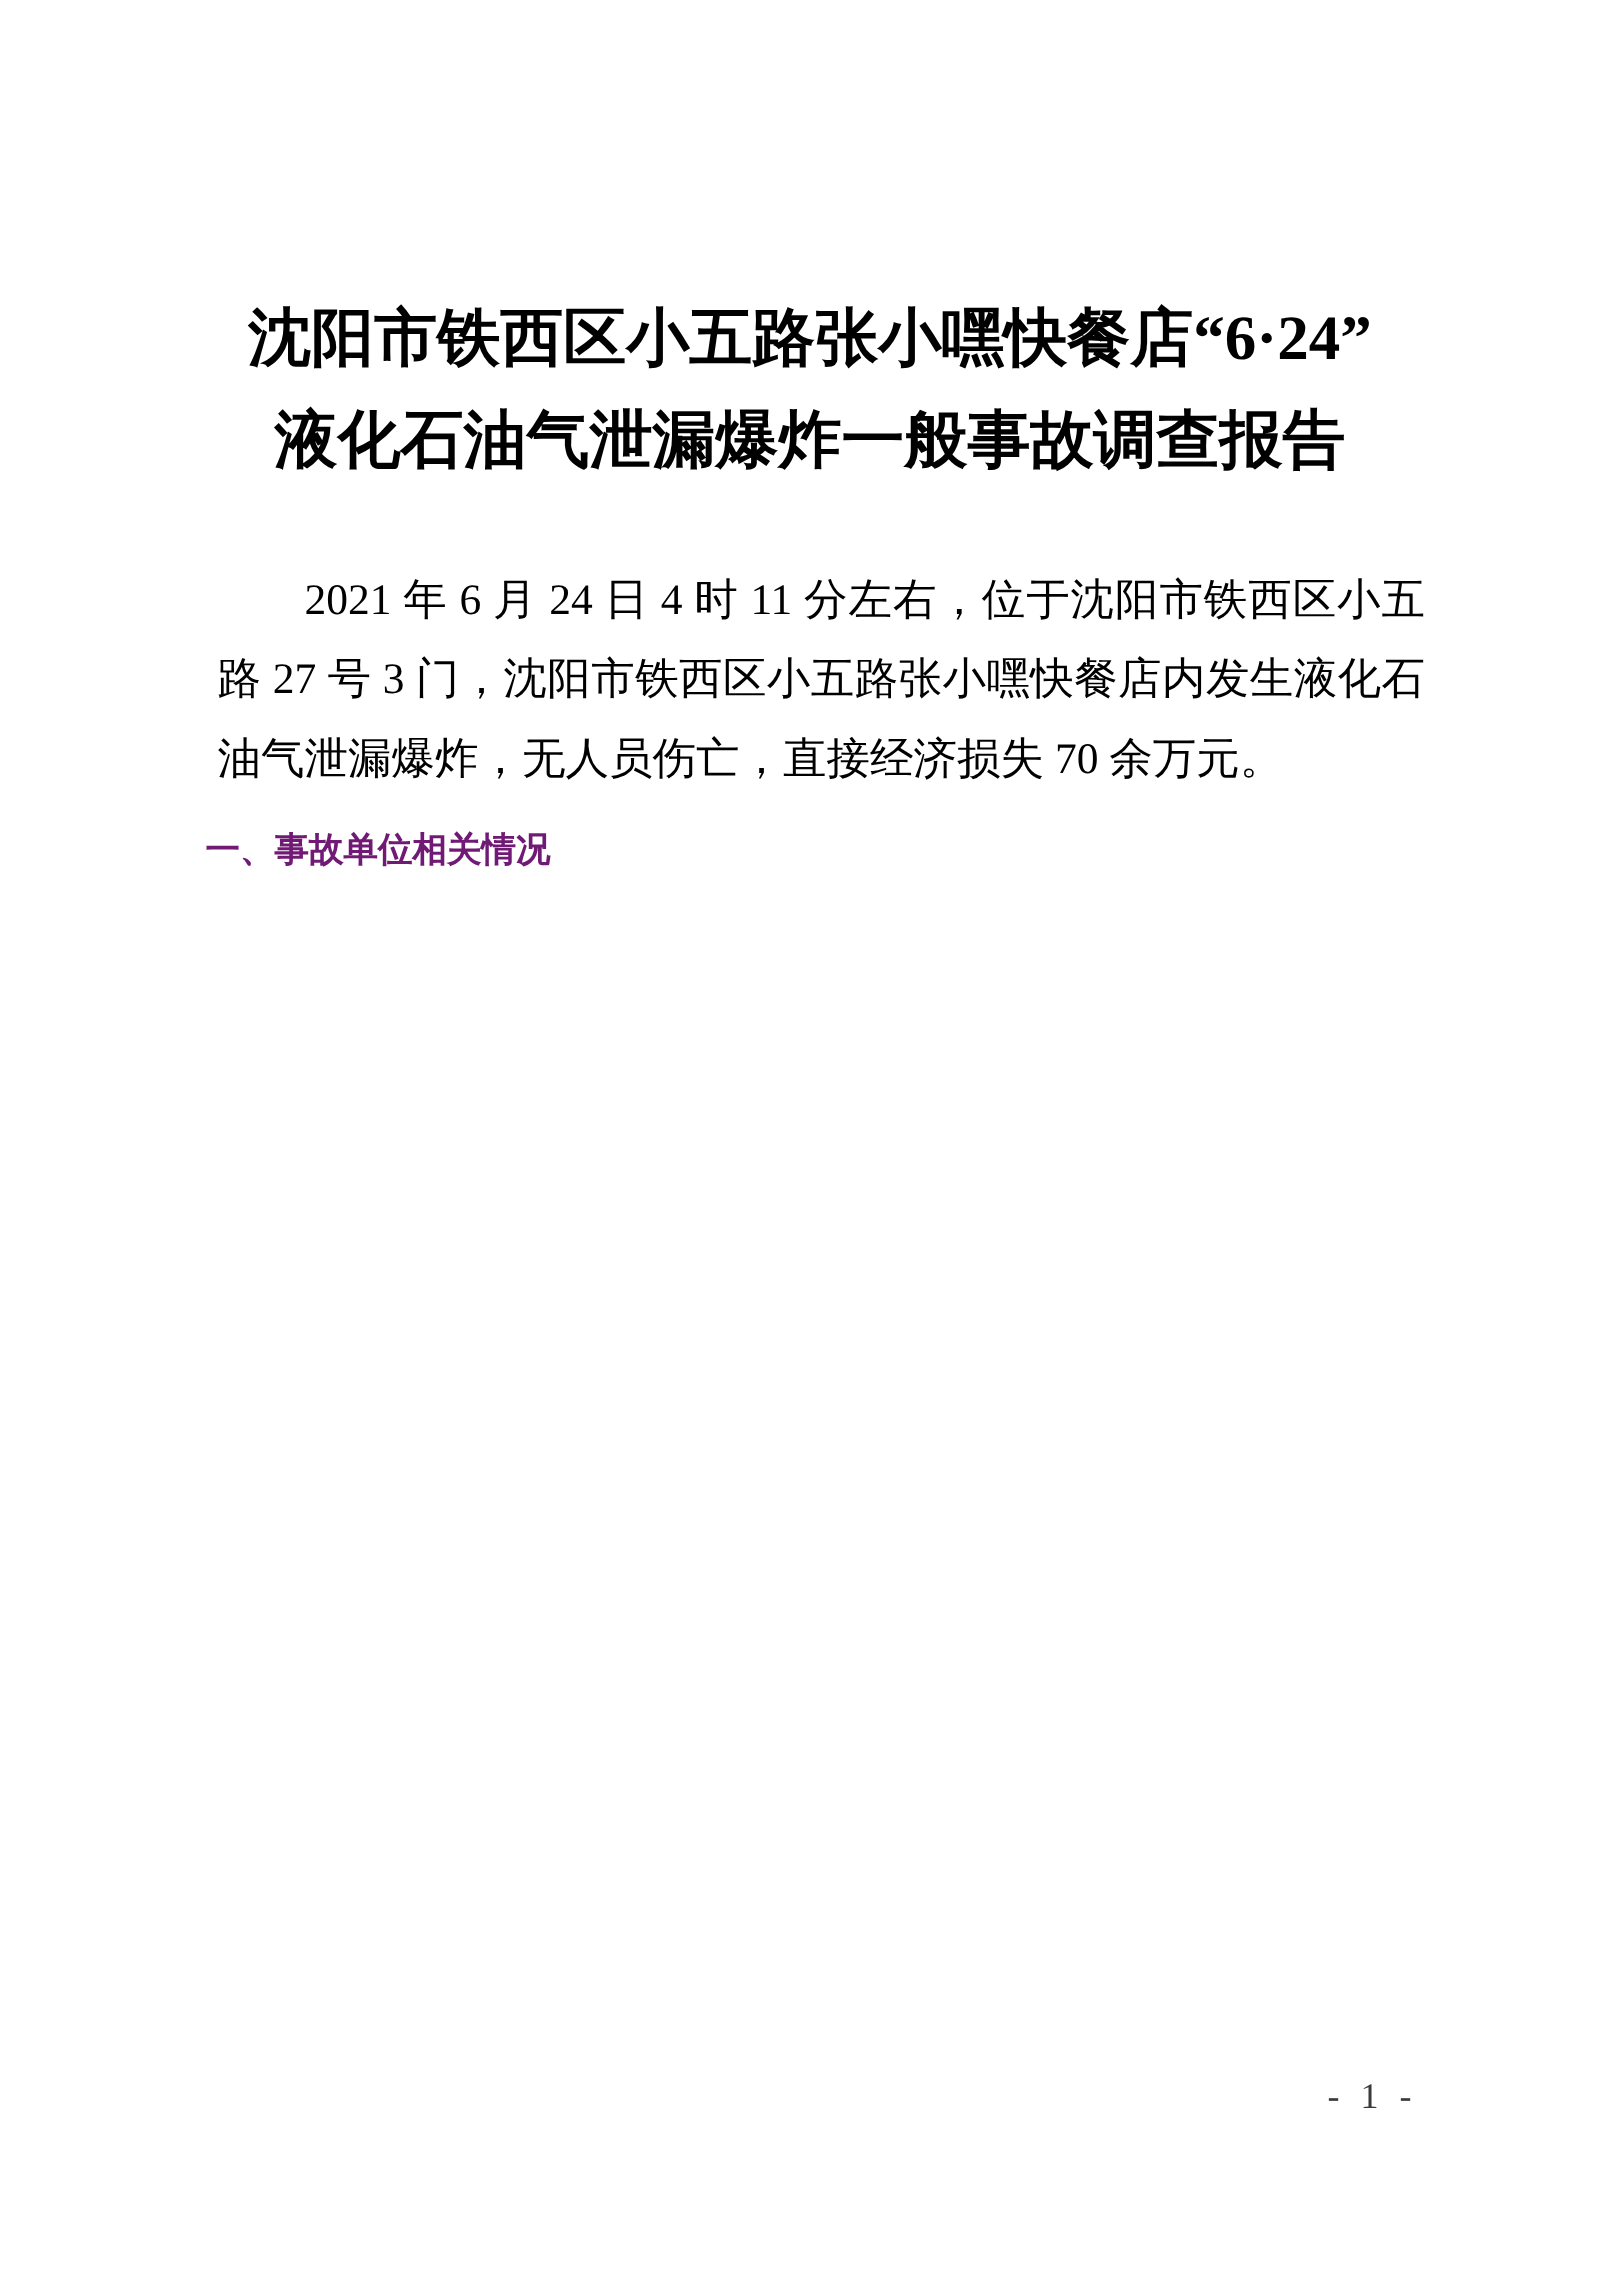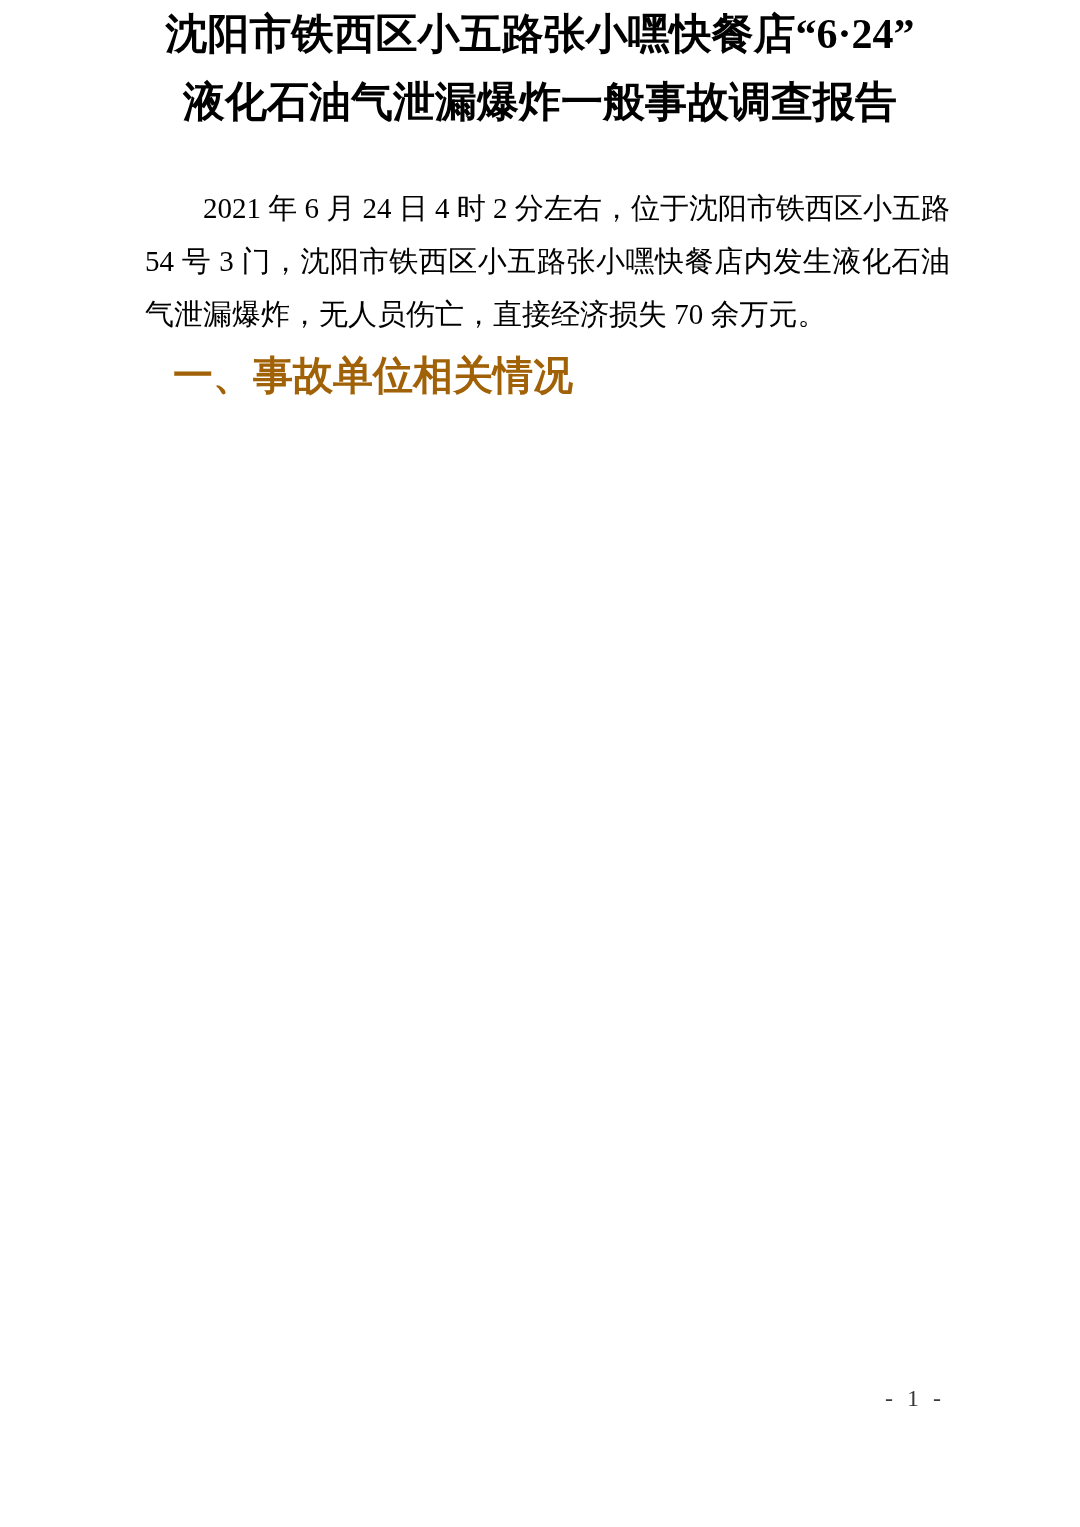--- a/index.html
+++ b/index.html
@@ -10,20 +10,21 @@
   .page {
     position: relative;
     width: 1080px;
     height: 1527px;
     background: #ffffff;
     overflow: hidden;
     color: #000000;
   }
   .doc-title {
     margin: 0;
+    padding-top: 192px;
     text-align: center;
     font-family: "Liberation Serif", "DejaVu Serif", serif;
     font-weight: bold;
     font-size: 42px;
     line-height: 68px;
     color: #000000;
   }
   .doc-title .title-line {
     display: block;
   }
@@ -37,27 +38,27 @@
     line-height: 53px;
     text-align: justify;
     text-indent: 58px;
     color: #000000;
   }
   .body-text p.first-para {
     margin-top: 46px;
   }
   .section-heading {
     margin: 8px 0 0 0;
-    padding: 0 130px 0 115px;
+    padding: 0 130px 0 79px;
     font-family: "DejaVu Sans", "Liberation Sans", sans-serif;
     font-weight: bold;
-    font-size: 40px;
+    font-size: 23px;
     line-height: 53px;
     text-indent: 58px;
-    color: #a16207;
+    color: #701a75;
   }
   .page-number {
     position: absolute;
     top: 1385px;
     right: 135px;
     font-family: "Liberation Serif", "DejaVu Serif", serif;
     font-size: 24px;
     letter-spacing: 4px;
     color: #3a3a3a;
   }
@@ -66,20 +67,20 @@
 <body>
 
 <div class="page">
 
   <h1 class="doc-title">
     <span class="title-line">沈阳市铁西区小五路张小嘿快餐店“6·24”</span>
     <span class="title-line">液化石油气泄漏爆炸一般事故调查报告</span>
   </h1>
 
   <div class="body-text">
-    <p class="first-para">2021 年 6 月 24 日 4 时 2 分左右，位于沈阳市铁西区小五路 54 号 3 门，沈阳市铁西区小五路张小嘿快餐店内发生液化石油气泄漏爆炸，无人员伤亡，直接经济损失 70 余万元。</p>
+    <p class="first-para">2021 年 6 月 24 日 4 时 11 分左右，位于沈阳市铁西区小五路 27 号 3 门，沈阳市铁西区小五路张小嘿快餐店内发生液化石油气泄漏爆炸，无人员伤亡，直接经济损失 70 余万元。</p>
   </div>
 
   <h2 class="section-heading">一、事故单位相关情况</h2>
 
   <div class="page-number">- 1 -</div>
 
 </div>
 
 </body></html>

